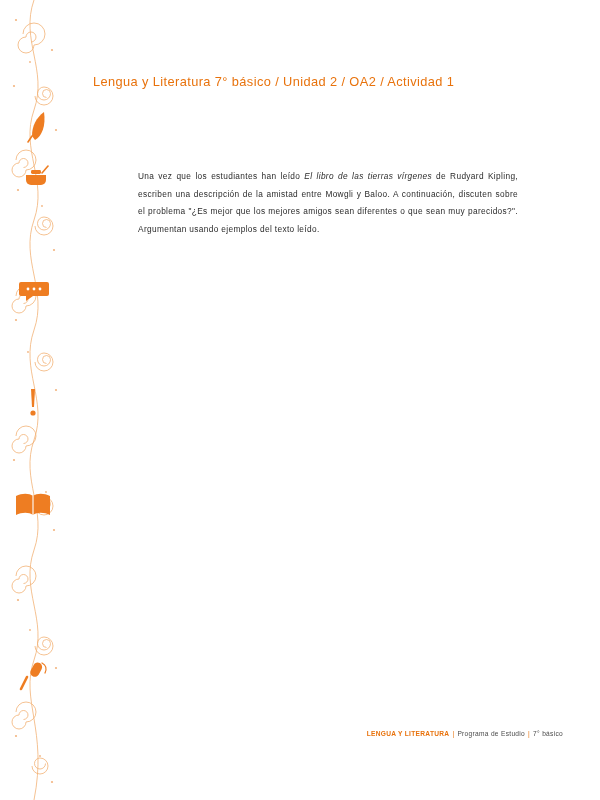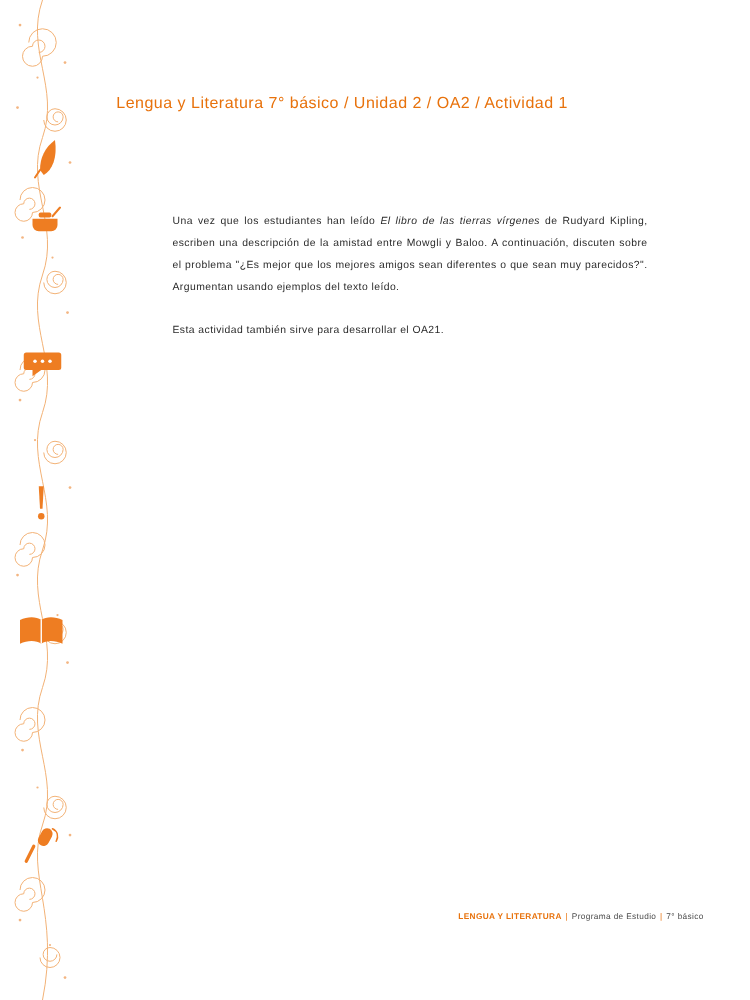--- a/index.html
+++ b/index.html
@@ -206,20 +206,19 @@
   </div>
 </div>
 
 <div class="page">
 
   <div class="doc-title">Lengua y Literatura 7° básico / Unidad 2 / OA2 / Actividad 1</div>
 
 
   <div class="body-block">
     <div class="p1"><span>Una vez que los estudiantes han leído </span><em>El libro de las tierras vírgenes</em><span> de Rudyard Kipling, escriben una descripción de la amistad entre Mowgli y Baloo. A continuación, discuten sobre el problema "¿Es mejor que los mejores amigos sean diferentes o que sean muy parecidos?". Argumentan usando ejemplos del texto leído.</span></div>
-    <div class="p2">Esta actividad también sirve para desarrollar el OA21.</div>
   </div>
 
   <div class="footer">
     <span class="brand">LENGUA Y LITERATURA</span><span class="sep">|</span><span class="meta">Programa de Estudio</span><span class="sep">|</span><span class="meta">7° básico</span>
   </div>
 
 </div>
 
 </body></html>

